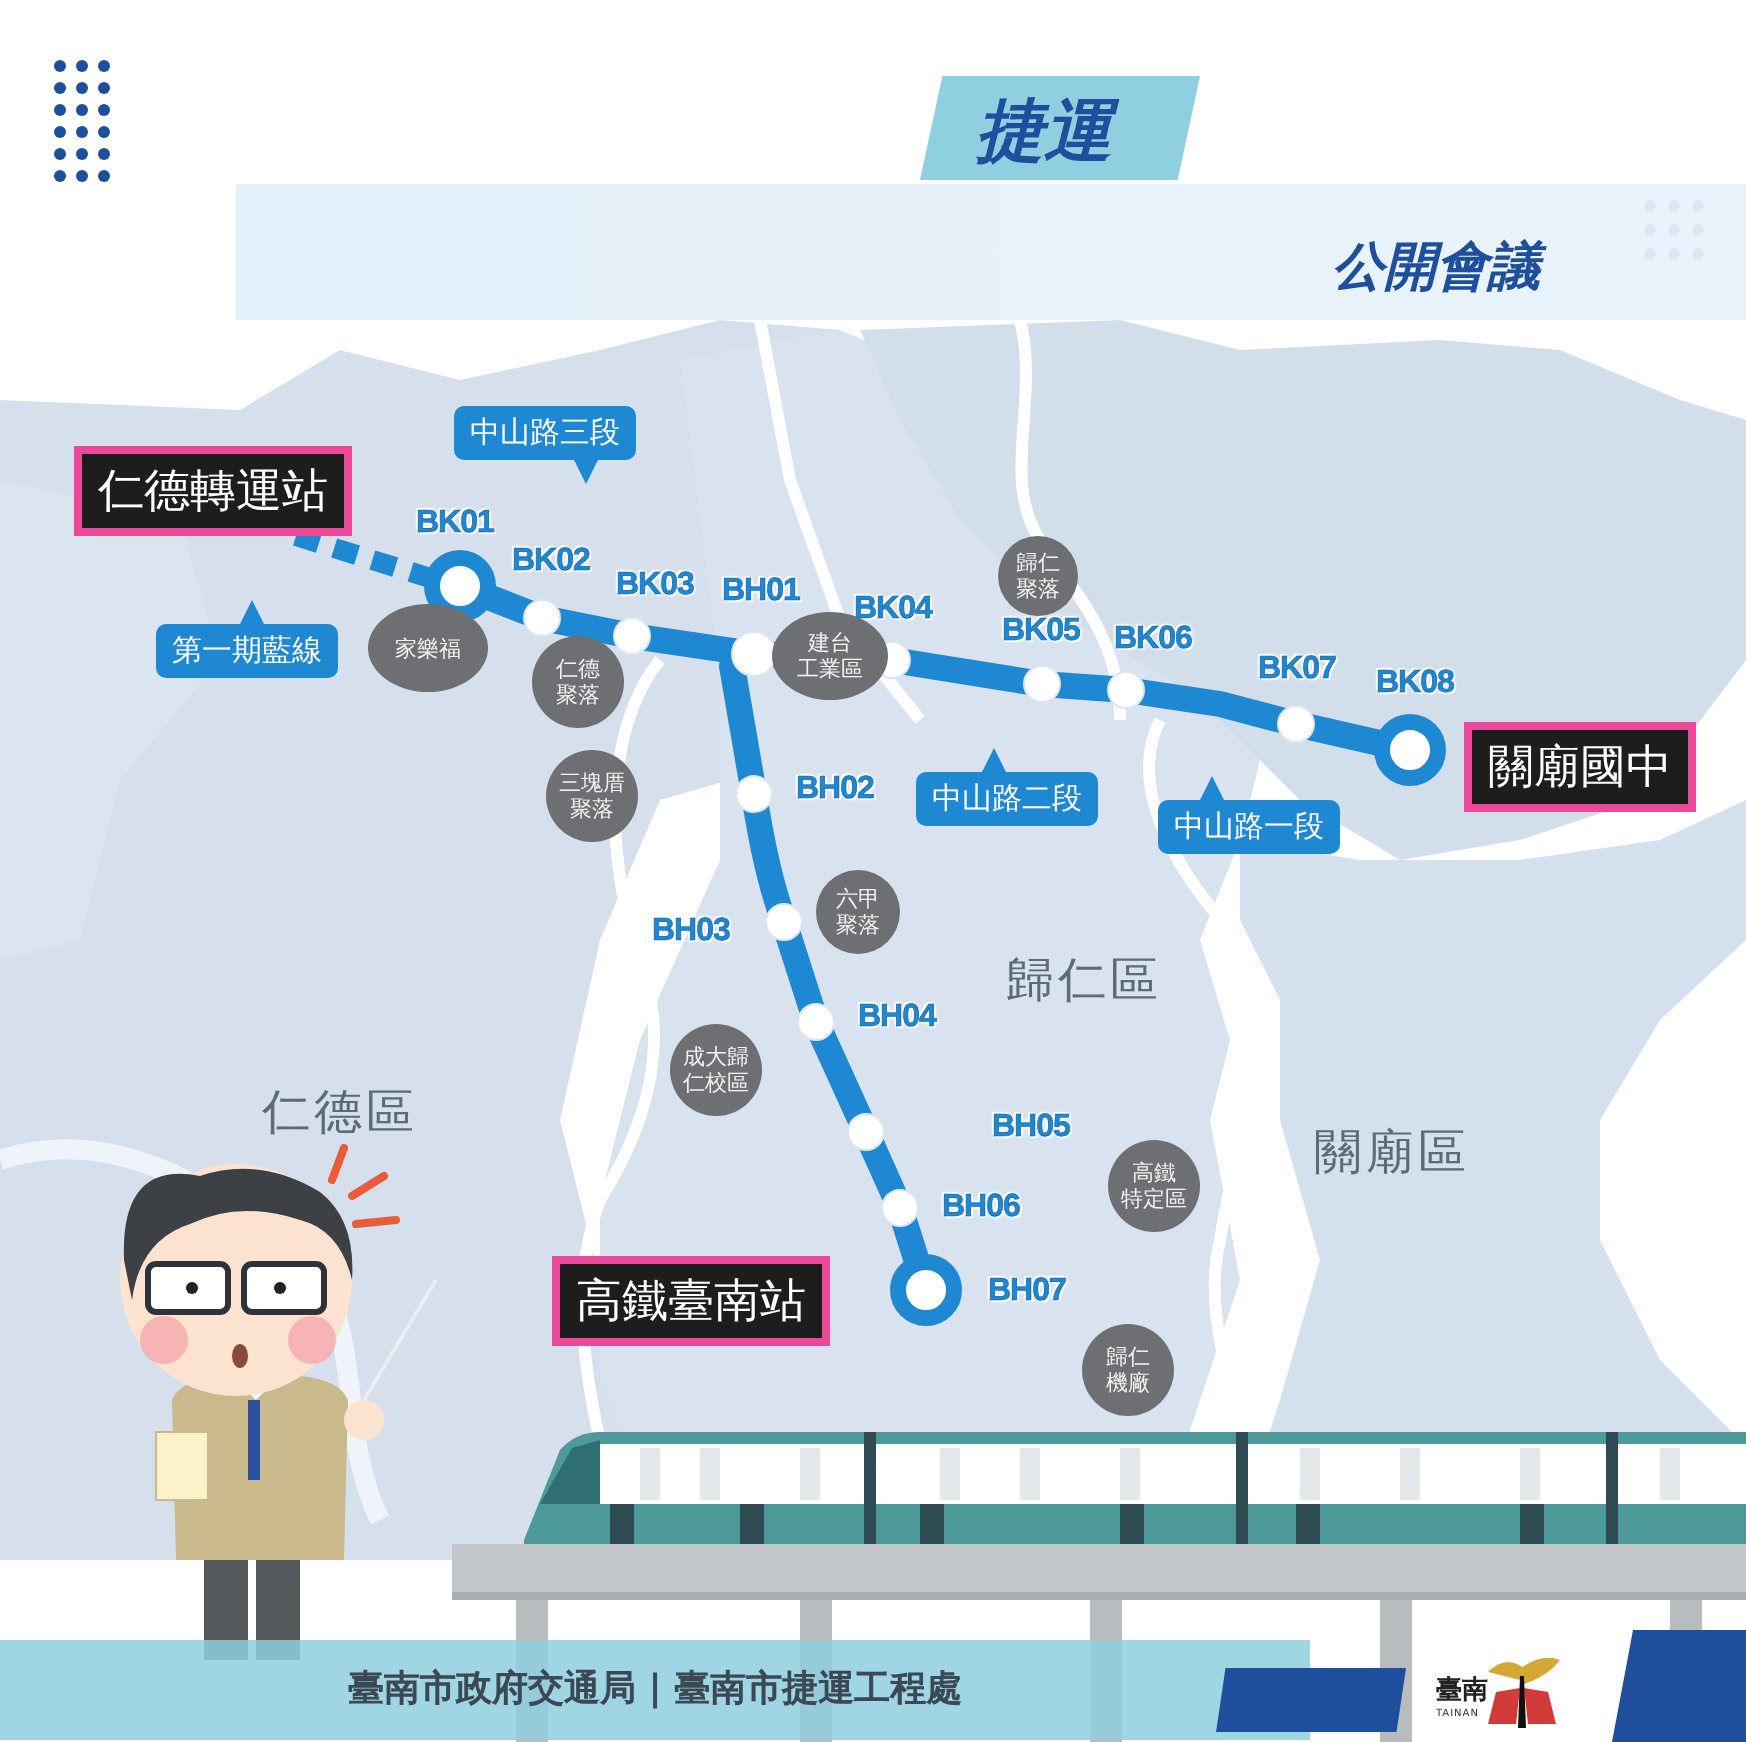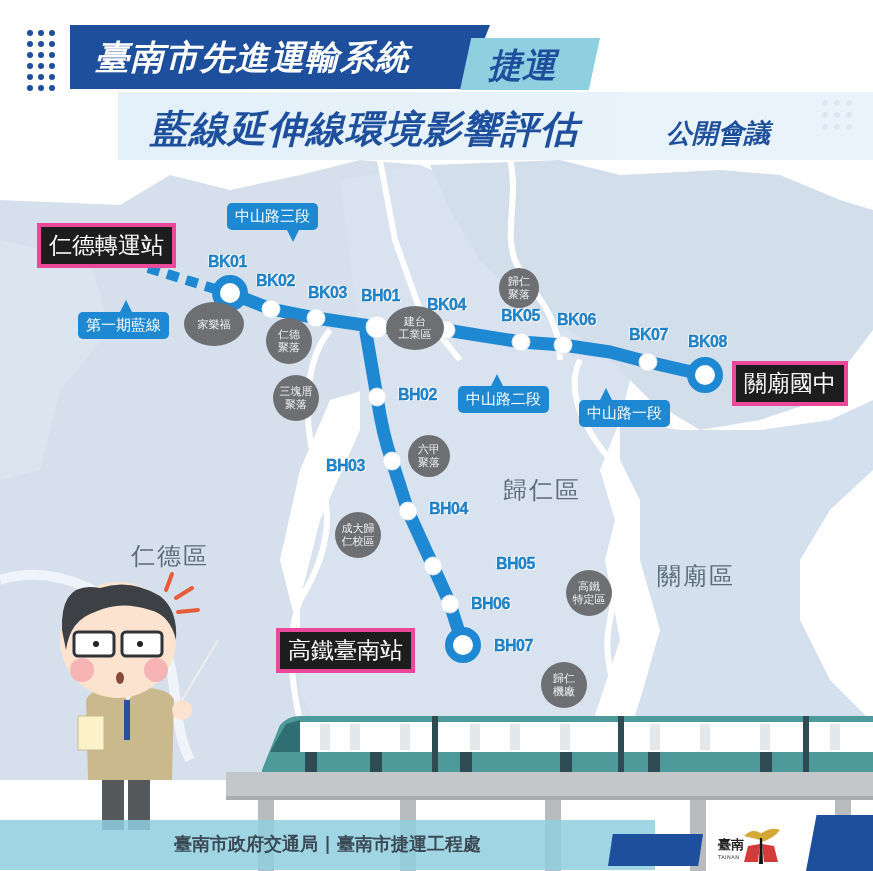--- a/index.html
+++ b/index.html
@@ -164,28 +164,24 @@
       <span></span>
       <span></span>
       <span></span>
     <span></span>
       <span></span>
       <span></span>
       <span></span>
       <span></span>
       <span></span>
   </div>
-  <div class="banner-1">
-    <span class="txt">臺南市先進運輸系統</span>
-  </div>
   <div class="banner-1b">
     <span class="txt">捷運</span>
   </div>
   <div class="banner-2">
-    <span class="txt">藍線延伸線環境影響評估</span>
     <span class="sub">公開會議</span>
   </div>
   <div class="dots-right">
     <span></span>
       <span></span>
       <span></span>
       <span></span>
       <span></span>
       <span></span>
       <span></span>
@@ -225,21 +221,21 @@
   <div class="landmark" style="left:386px; top:306px; width:58px; height:44px;">建台
 工業區</div>
   <div class="landmark" style="left:499px; top:268px; width:40px; height:40px;">歸仁
 聚落</div>
   <div class="landmark" style="left:273px; top:375px; width:46px; height:46px;">三塊厝
 聚落</div>
   <div class="landmark" style="left:408px; top:435px; width:42px; height:42px;">六甲
 聚落</div>
   <div class="landmark" style="left:335px; top:512px; width:46px; height:46px;">成大歸
 仁校區</div>
-  <div class="landmark" style="left:566px; top:570px; width:46px; height:46px;">高鐵
+  <div class="landmark" style="left:554px; top:570px; width:46px; height:46px;">高鐵
 特定區</div>
   <div class="landmark" style="left:541px; top:662px; width:46px; height:46px;">歸仁
 機廠</div>
 
   <div class="district" style="left:131px; top:540px;">仁德區</div>
   <div class="district" style="left:503px; top:474px;">歸仁區</div>
   <div class="district" style="left:657px; top:560px;">關廟區</div>
 
   <div class="footer-bar"></div>
   <div class="footer-text">臺南市政府交通局 | 臺南市捷運工程處</div>

